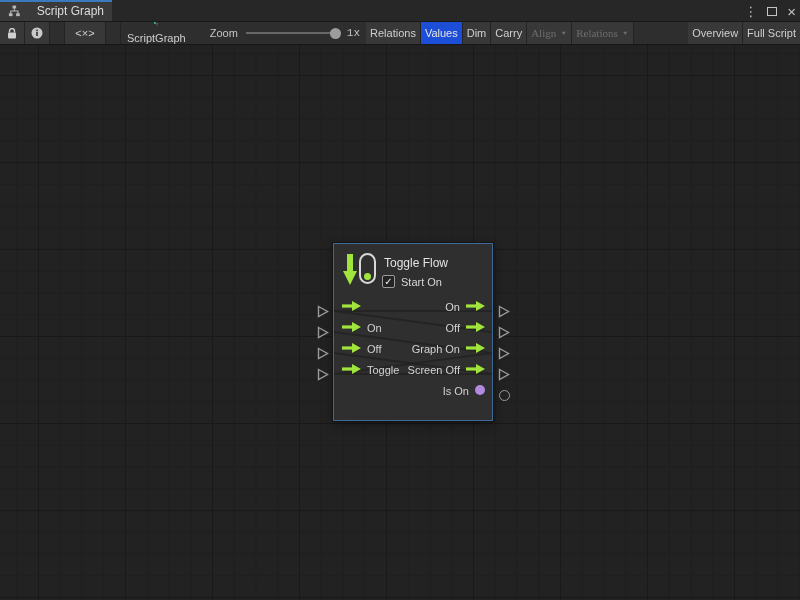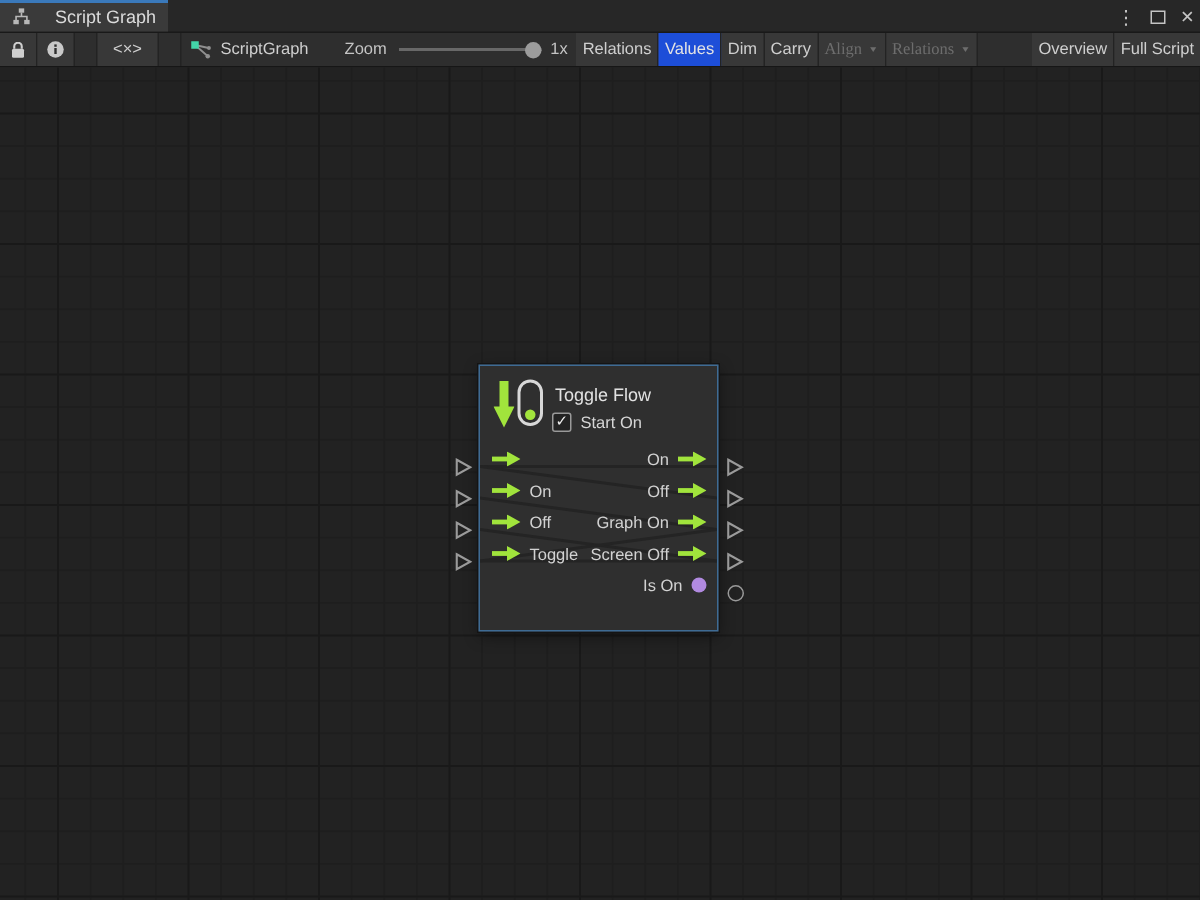--- a/index.html
+++ b/index.html
@@ -32,46 +32,46 @@
   .tb-btn {
     display:flex; align-items:center; justify-content:center;
     background:#383838; border-right:1px solid #232323; color:#cfcfcf;
     padding:0 4px; white-space:nowrap; cursor:default;
   }
   .tb-btn.sq { width:25px; }
   .tb-btn.code { width:42px; margin-left:14px; border-left:1px solid #232323; }
   .tb-btn.active { background:#1d4ed8; color:#e4e4e4;justify-content:center; }
   .tb-btn.disabled { color:#6d6d6d;font-family:Liberation Serif, serif; }
   .tb-plain { display:flex; align-items:center; background:transparent; border:none; }
-  .graph-ref { display:flex; align-items:center; gap:6px; margin-left:14px; padding:0 6px; border-left:1px solid #232323; }
+  .graph-ref { display:flex; align-items:center; gap:6px; margin-left:14px; padding:0 6px; border-left:1px solid #232323;flex-direction:column; }
   .zoom-label { margin-left:18px; color:#c4c4c4; }
   .slider { position:relative; width:95px; height:100%; margin:0 6px 0 8px; }
   .slider .track { position:absolute; left:0; right:0; top:50%; height:2px; margin-top:-1px; background:#686868; }
   .slider .handle { position:absolute; right:0; top:50%; width:11px; height:11px; margin-top:-5.5px; border-radius:50%; background:#9c9c9c; }
-  .zoom-value { color:#c4c4c4; margin-right:6px; }
+  .zoom-value { color:#c4c4c4; margin-right:6px;font-family:Liberation Mono, monospace; }
   .dd-arrow { font-size:7px; margin-left:4px; color:#6d6d6d; transform:scaleY(.8); }
   .push-right { margin-left:auto; }
 
   
   .canvas {
     position:relative; width:800px; height:555px;
     background-color:#222222;
     background-image:
       linear-gradient(to right, #191919 1px, transparent 1px),
       linear-gradient(to bottom, #191919 1px, transparent 1px),
       linear-gradient(to right, #1e1e1e 1px, transparent 1px),
       linear-gradient(to bottom, #1e1e1e 1px, transparent 1px);
     background-size: 87px 100%, 100% 87px, 21.75px 100%, 100% 21.75px;
     background-position: 38px 0, 0 30px, 16.25px 0, 0 8.25px;
     overflow:hidden;
   }
 
   
   .node {
-    position:absolute; left:319px; top:198px; width:160px; height:178px;
+    position:absolute; left:333px; top:198px; width:160px; height:178px;
     background:#2f2f2f; border:1px solid #3e6b94;
     box-shadow:0 0 0 1px #141414, 0 3px 10px rgba(0,0,0,.45);
   }
   .relations-svg { position:absolute; left:0; top:0; width:100%; height:100%; }
   .node-header { position:absolute; left:8px; top:8px; right:6px; height:44px; }
   .flow-arrow-down { position:absolute; left:1px; top:2px; }
   .toggle-pill {
     position:absolute; left:17px; top:1px; width:17px; height:31px;
     border:2px solid #d8d8d8; border-radius:9px;
   }

